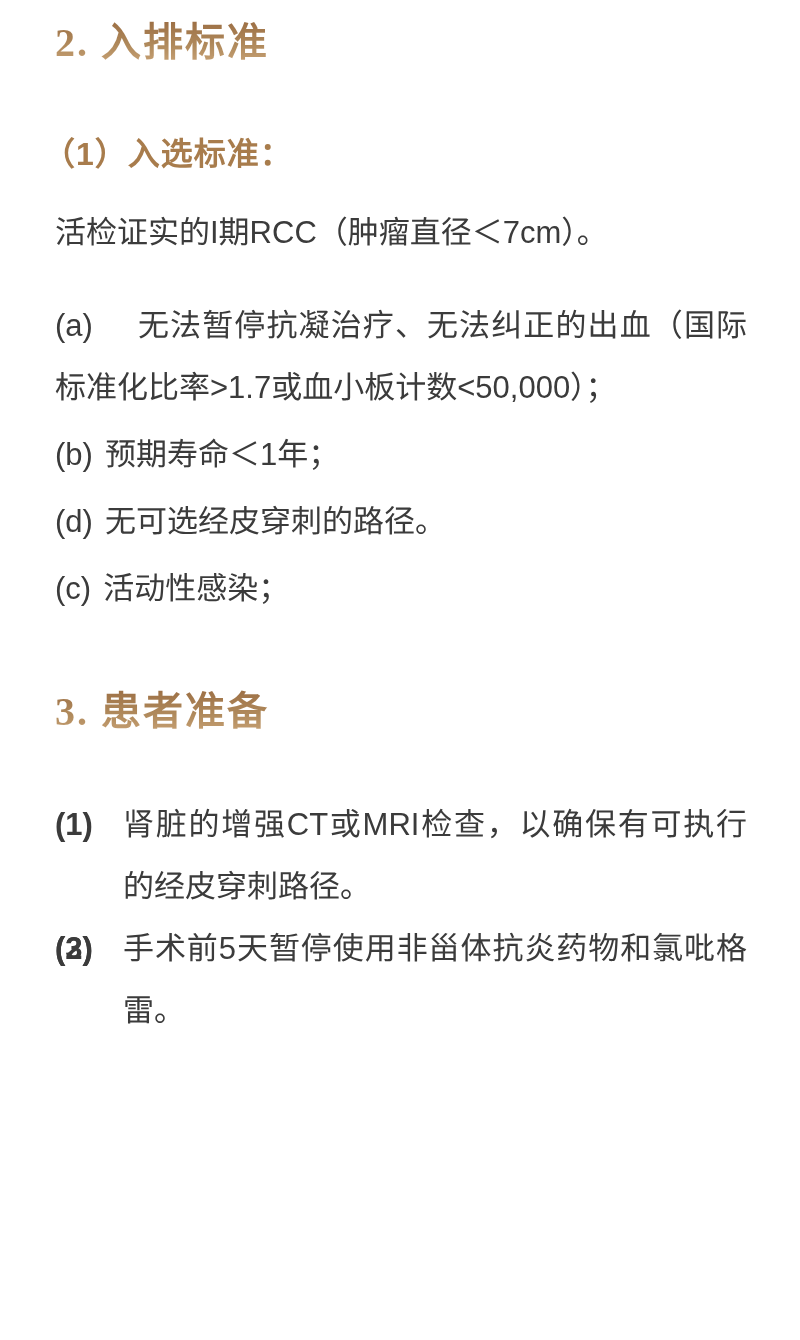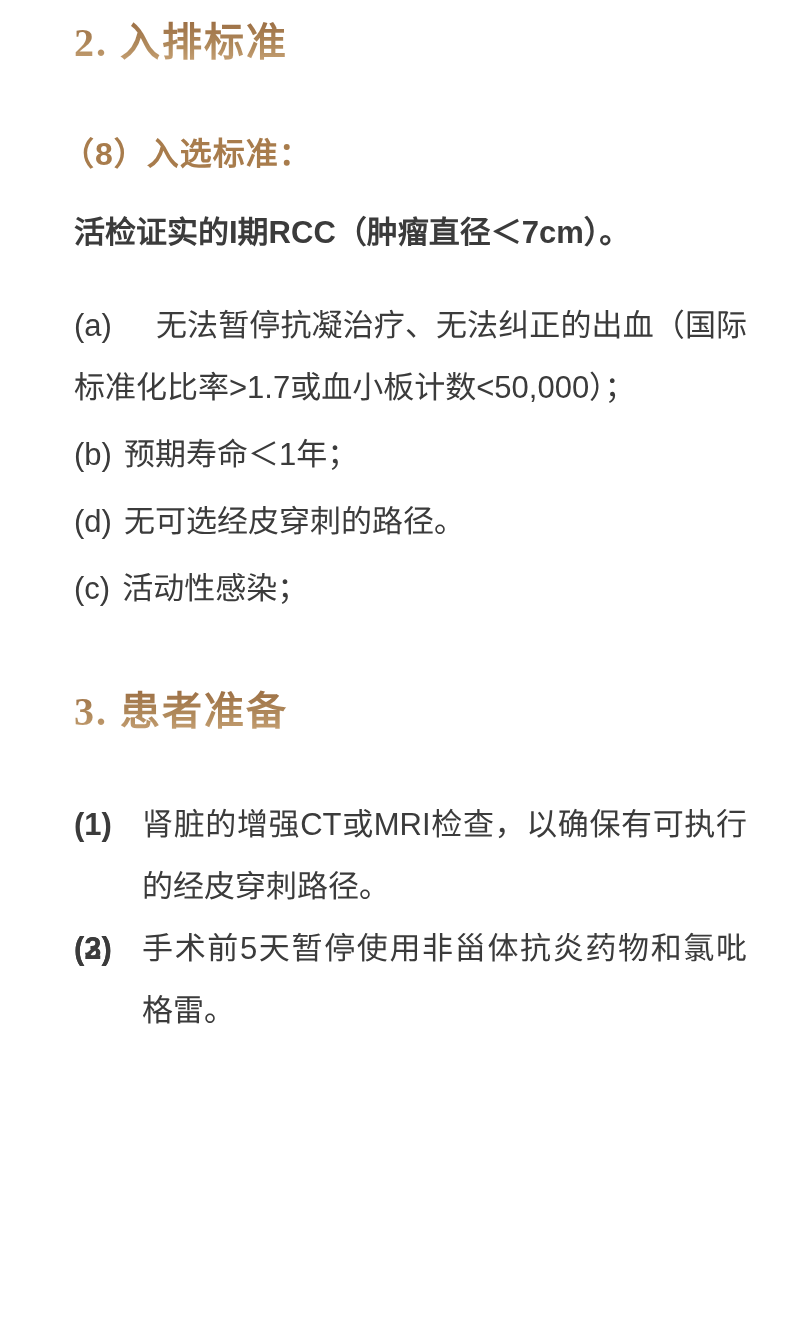--- a/index.html
+++ b/index.html
@@ -5,21 +5,21 @@
   html, body { margin: 0; padding: 0; background: #ffffff; }
   body {
     width: 800px; height: 1340px; margin: 0 auto; overflow: hidden;
     font-family: "Liberation Sans", "DejaVu Sans", sans-serif;
     color: var(--body-color, #3b3b3b);
     -webkit-font-smoothing: antialiased;
   }
   .page {
     box-sizing: border-box;
     width: 800px; height: 1340px;
-    padding: 18px 53px 0 74px;
+    padding: 18px 53px 0 55px;
     background: #ffffff;
   }
   
   .section-heading {
     margin: 0;
     font-family: "Liberation Serif", "DejaVu Serif", serif;
     font-weight: 700;
     font-size: 40px;
     line-height: 50px;
     letter-spacing: 2px;
@@ -38,21 +38,21 @@
     font-weight: 700;
     letter-spacing: 1px;
     color: var(--accent, #a87c4c);
   }
   .sub-heading.second { margin-top: 54px; }
   
   .body-para {
     margin: 25px 0 0 0;
     font-size: 31px;
     line-height: 62px;
-    font-weight: 700;
+    font-weight: 400;
   }
   
   .excl-item {
     margin: 5px 0 0 0;
     font-size: 31px;
     line-height: 62px;
     font-weight: 300;
     text-align: justify;
     text-justify: inter-character;
   }
@@ -77,21 +77,21 @@
     letter-spacing: 0;
   }
 </style>
 </head>
 <body>
 
 <div class="page">
 
   <h2 class="section-heading">2. 入排标准</h2>
 
-  <h3 class="sub-heading">（8）入选标准：</h3>
+  <h3 class="sub-heading">（1）入选标准：</h3>
 
   <p class="body-para">活检证实的I期RCC（肿瘤直径＜7cm）。</p>
 
 
   <p class="excl-item first">
     <span class="marker">(a)</span><span>无法暂停抗凝治疗、无法纠正的出血（国际标准化比率&gt;1.7或血小板计数&lt;50,000）；</span>
   </p>
 
   <p class="excl-item">
     <span class="marker">(b)</span><span>预期寿命＜1年；</span>

